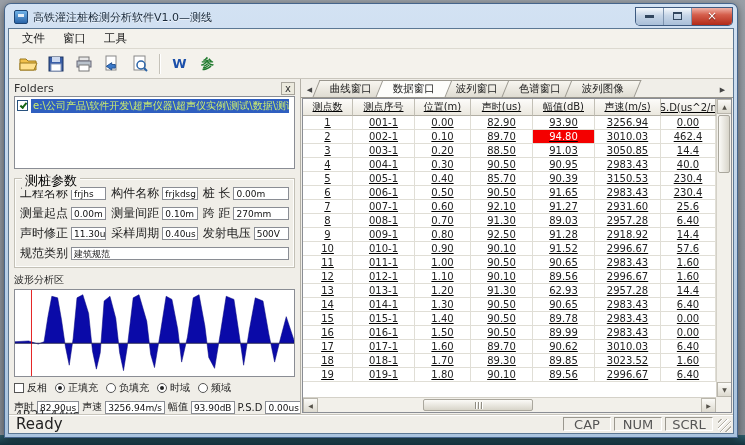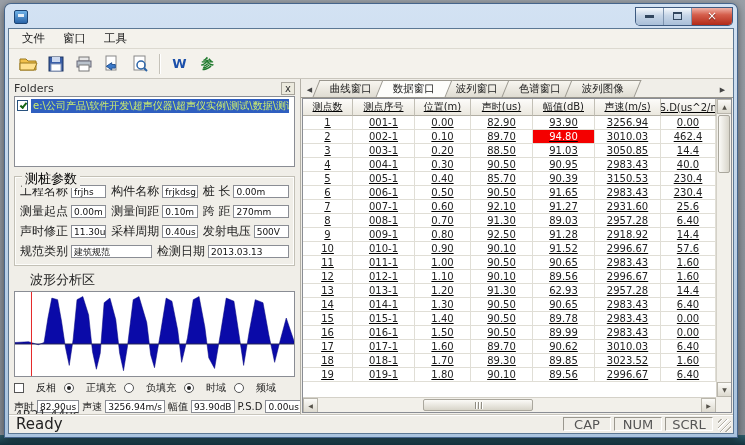--- a/index.html
+++ b/index.html
@@ -65,26 +65,26 @@
 
   .params-box { margin-top:9px; border:1px solid #c3c0b6; box-shadow:inset 0 0 0 1px #fdfdfb;
     padding:6px 5px 2px; position:relative; }
   .params-title { position:absolute; top:-7px; left:7px; background:#f0eee8; padding:0 3px; font-size:13px; }
   .param-row { display:flex; gap:5px; margin-bottom:3px; }
   .param-cell { flex:1; display:flex; align-items:center; gap:3px; min-width:0; }
   .param-label { font-size:12px; white-space:nowrap; color:#222; }
   .param-field { flex:1; min-width:0; height:13px; line-height:12px; background:#fff;
     border:1px solid #8a8d94; font-size:9px; padding:0 2px; white-space:nowrap; overflow:hidden; color:#111; }
 
-  .wave-title { font-size:13px; margin:5px 16px 2px; color:#222; }
+  .wave-title { font-size:10px; margin:5px 0 2px; color:#222; }
   .wave-plot { height:100px; background:#fff; border:1px solid #8a8d94; position:relative; overflow:hidden; }
   .wave-plot svg { position:absolute; inset:0; width:100%; height:100%; }
 
   .wave-controls { display:flex; align-items:center; gap:8px; margin-top:4px; white-space:nowrap; }
-  .wave-ctl { display:flex; align-items:center; gap:12px; }
+  .wave-ctl { display:flex; align-items:center; gap:3px; }
   .ctl-label { font-size:10px; color:#222; }
   .radio { width:10px; height:10px; border-radius:50%; border:1px solid #555; background:#fff; position:relative; flex:none; }
   .radio.checked::after { content:""; position:absolute; inset:2px; border-radius:50%; background:#222; }
   .checkbox2 { width:10px; height:10px; border:1px solid #555; background:#fff; flex:none; }
 
   .readouts { display:flex; align-items:center; gap:3px; margin-top:5px; white-space:nowrap; }
   .readout-label { font-size:10px; color:#222; }
   .readout-value { background:#fff; border:1px solid #8a8d94; height:13px; line-height:12px;
     font-size:9px; padding:0 2px; color:#111; }
   .clipped-extra { position:absolute; bottom:-4px; left:6px; font-size:12px; color:#333; height:10px; overflow:hidden; }
@@ -136,20 +136,21 @@
 </style>
 </head>
 <body>
 
 <div class="taskbar"></div>
 
 <div class="window">
 
   <div class="titlebar">
     <span class="app-icon"></span>
+    <span class="title-text">高铁灌注桩检测分析软件V1.0—测线</span>
     <span class="caption">
       <span class="cap-btn">
           <span class="g-min"></span>
         </span>
       <span class="cap-btn">
           <span class="g-max"></span>
         </span>
       <span class="cap-btn close">
           <span class="g-close">×</span>
         </span>
@@ -264,24 +265,20 @@
                 </span>
                 <span class="param-cell">
                   <span class="param-label">发射电压</span>
                   <span class="param-field">500V</span>
                 </span>
               </div>
               <div class="param-row">
                 <span class="param-cell">
                   <span class="param-label">规范类别</span>
                   <span class="param-field">建筑规范</span>
-                </span>
-                <span class="param-cell">
-                  <span class="param-label">检测日期</span>
-                  <span class="param-field">2013.03.13</span>
                 </span>
               </div>
             </div>
         </div>
 
         <div class="wave-title">波形分析区</div>
         <div class="wave-plot">
           <svg viewBox="0 0 288 110" preserveAspectRatio="none">
             <path d="M0,68 L0,66 14,65 24,69 30,66 34,34 38,8 44,10 48,38 52,72 56,96 60,62 64,10 70,6 76,30 80,78 84,101 88,80 92,14 98,8 104,36 108,80 112,103 116,72 122,10 128,6 136,40 140,82 144,99 150,55 156,8 162,12 168,50 172,92 178,60 184,10 190,6 196,46 200,86 206,100 212,55 218,8 226,12 232,62 236,96 242,50 248,10 256,14 262,56 268,92 274,62 280,34 288,64 L288,68 Z" fill="#0a0aa8" stroke="#06067e" stroke-width="0.6"></path>
             <line x1="0" y1="68" x2="288" y2="68" stroke="#3a3a3a" stroke-width="0.7"></line>

